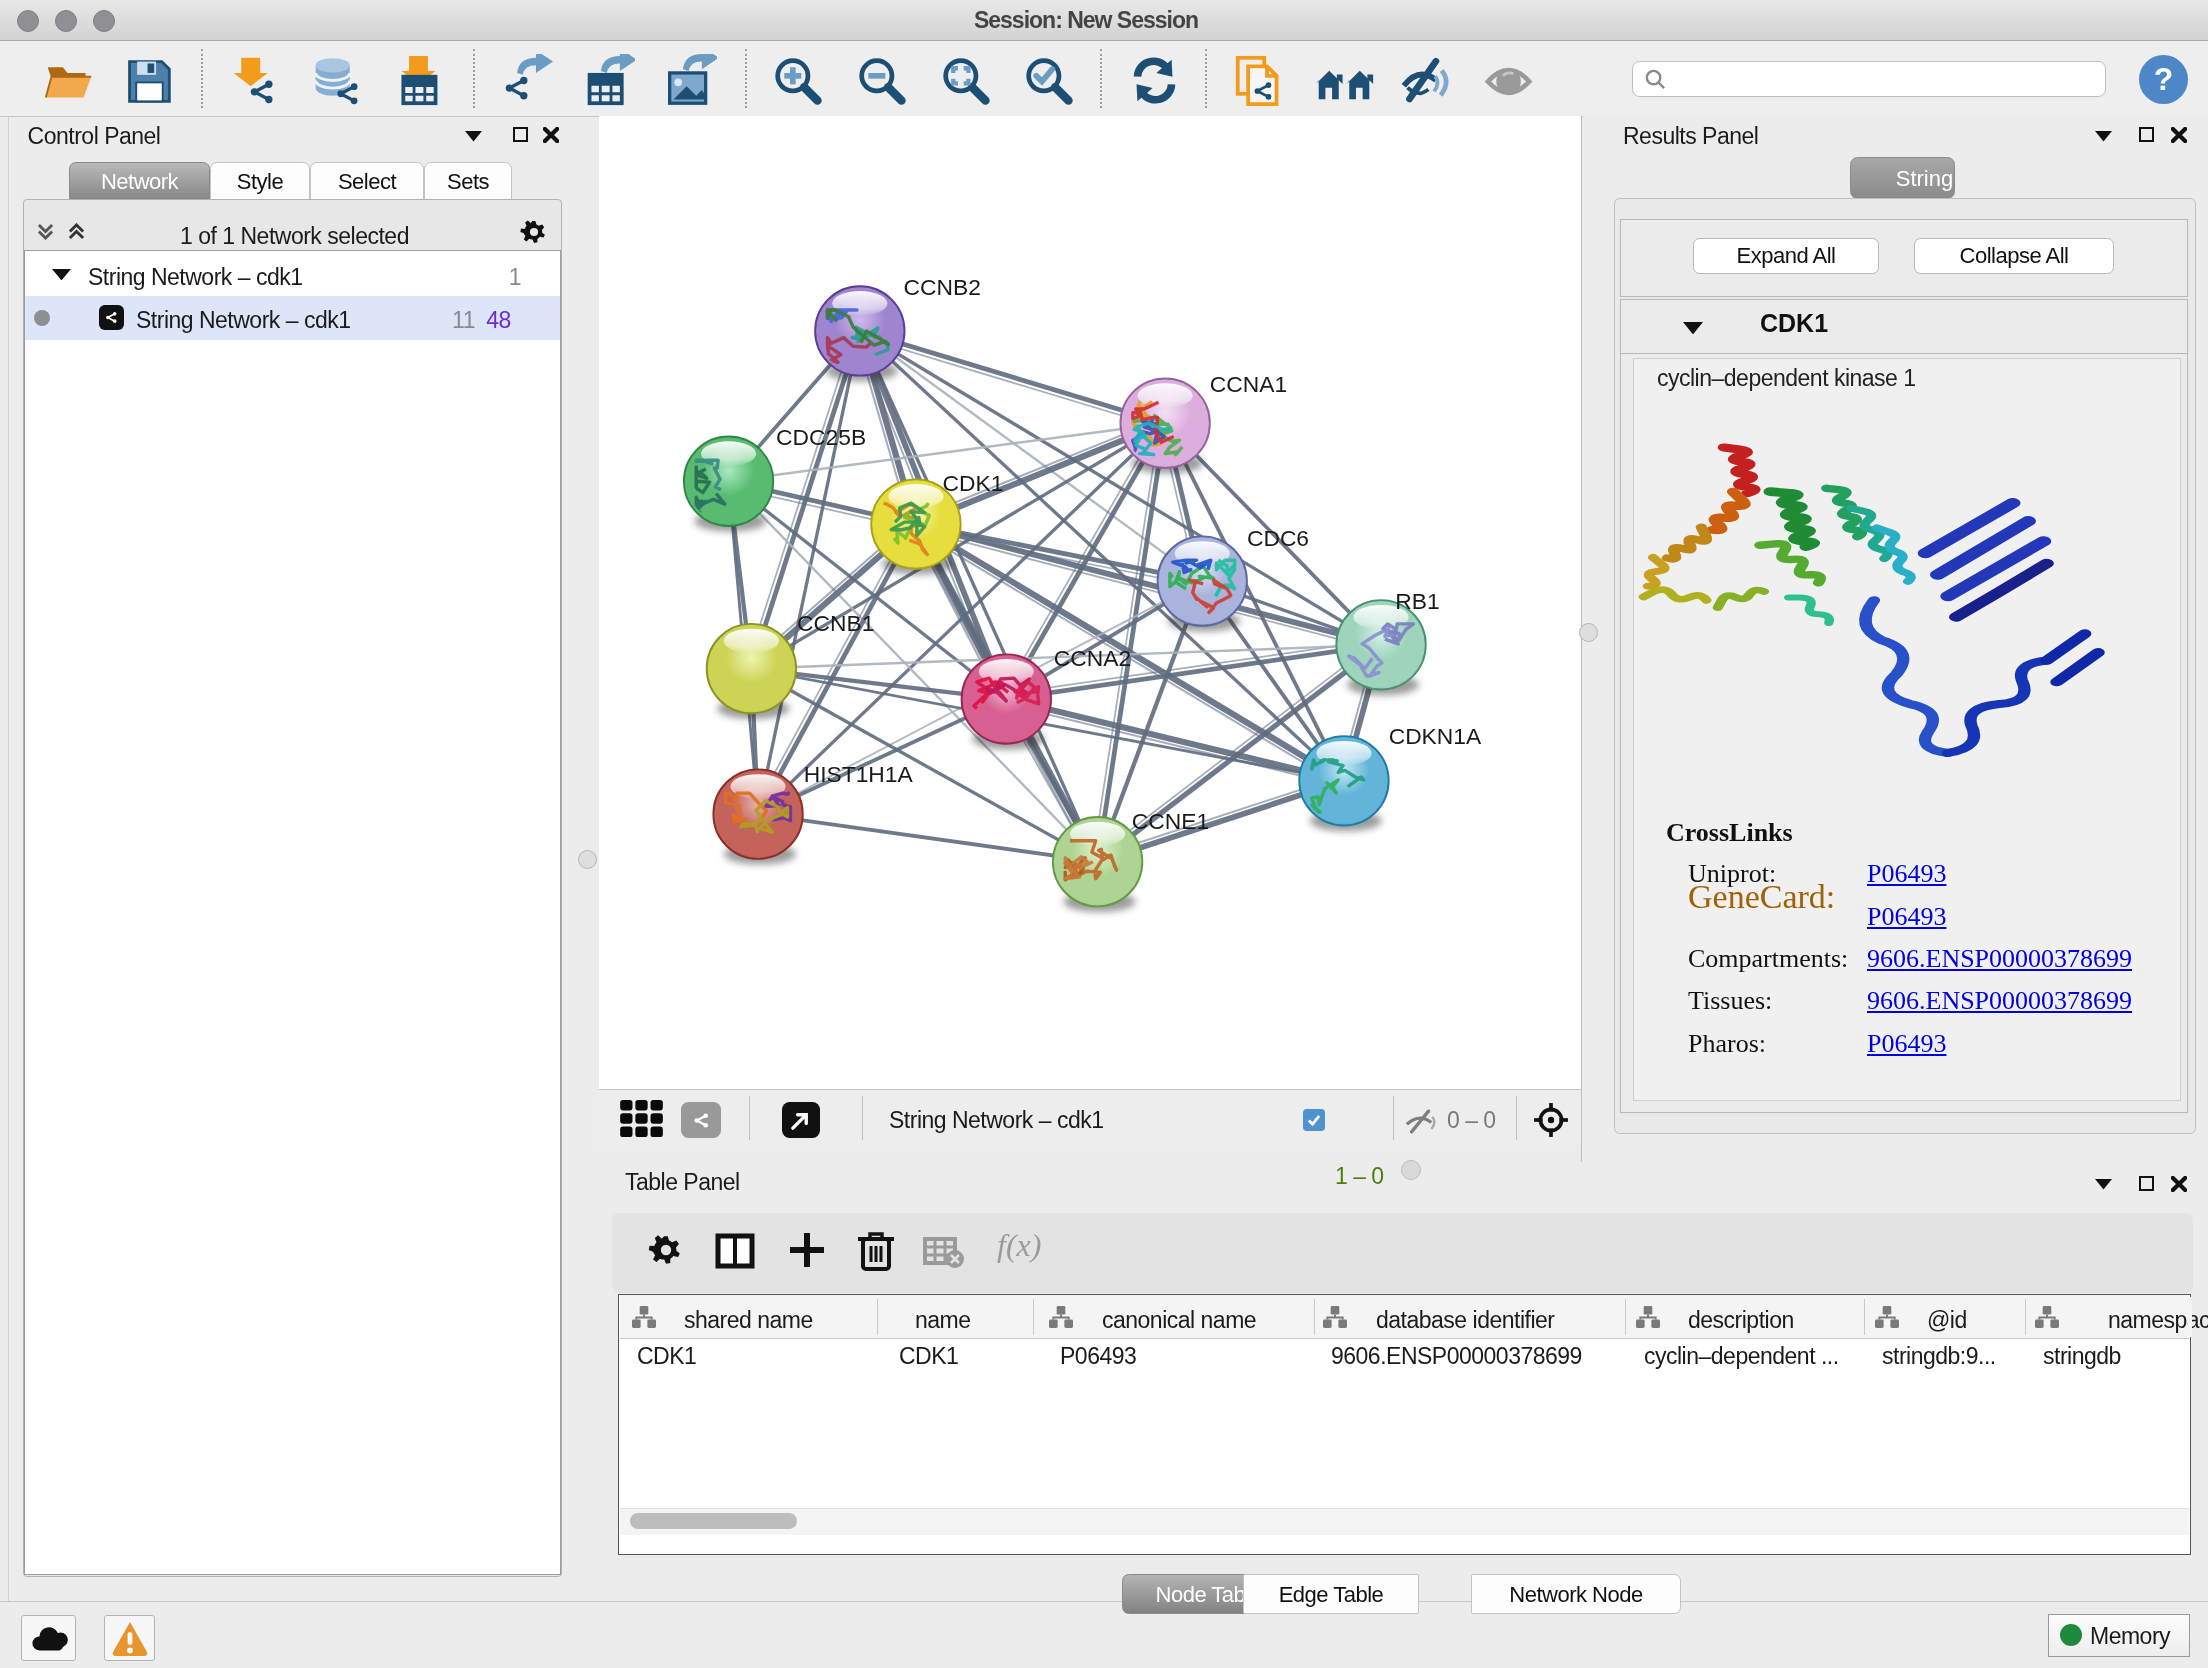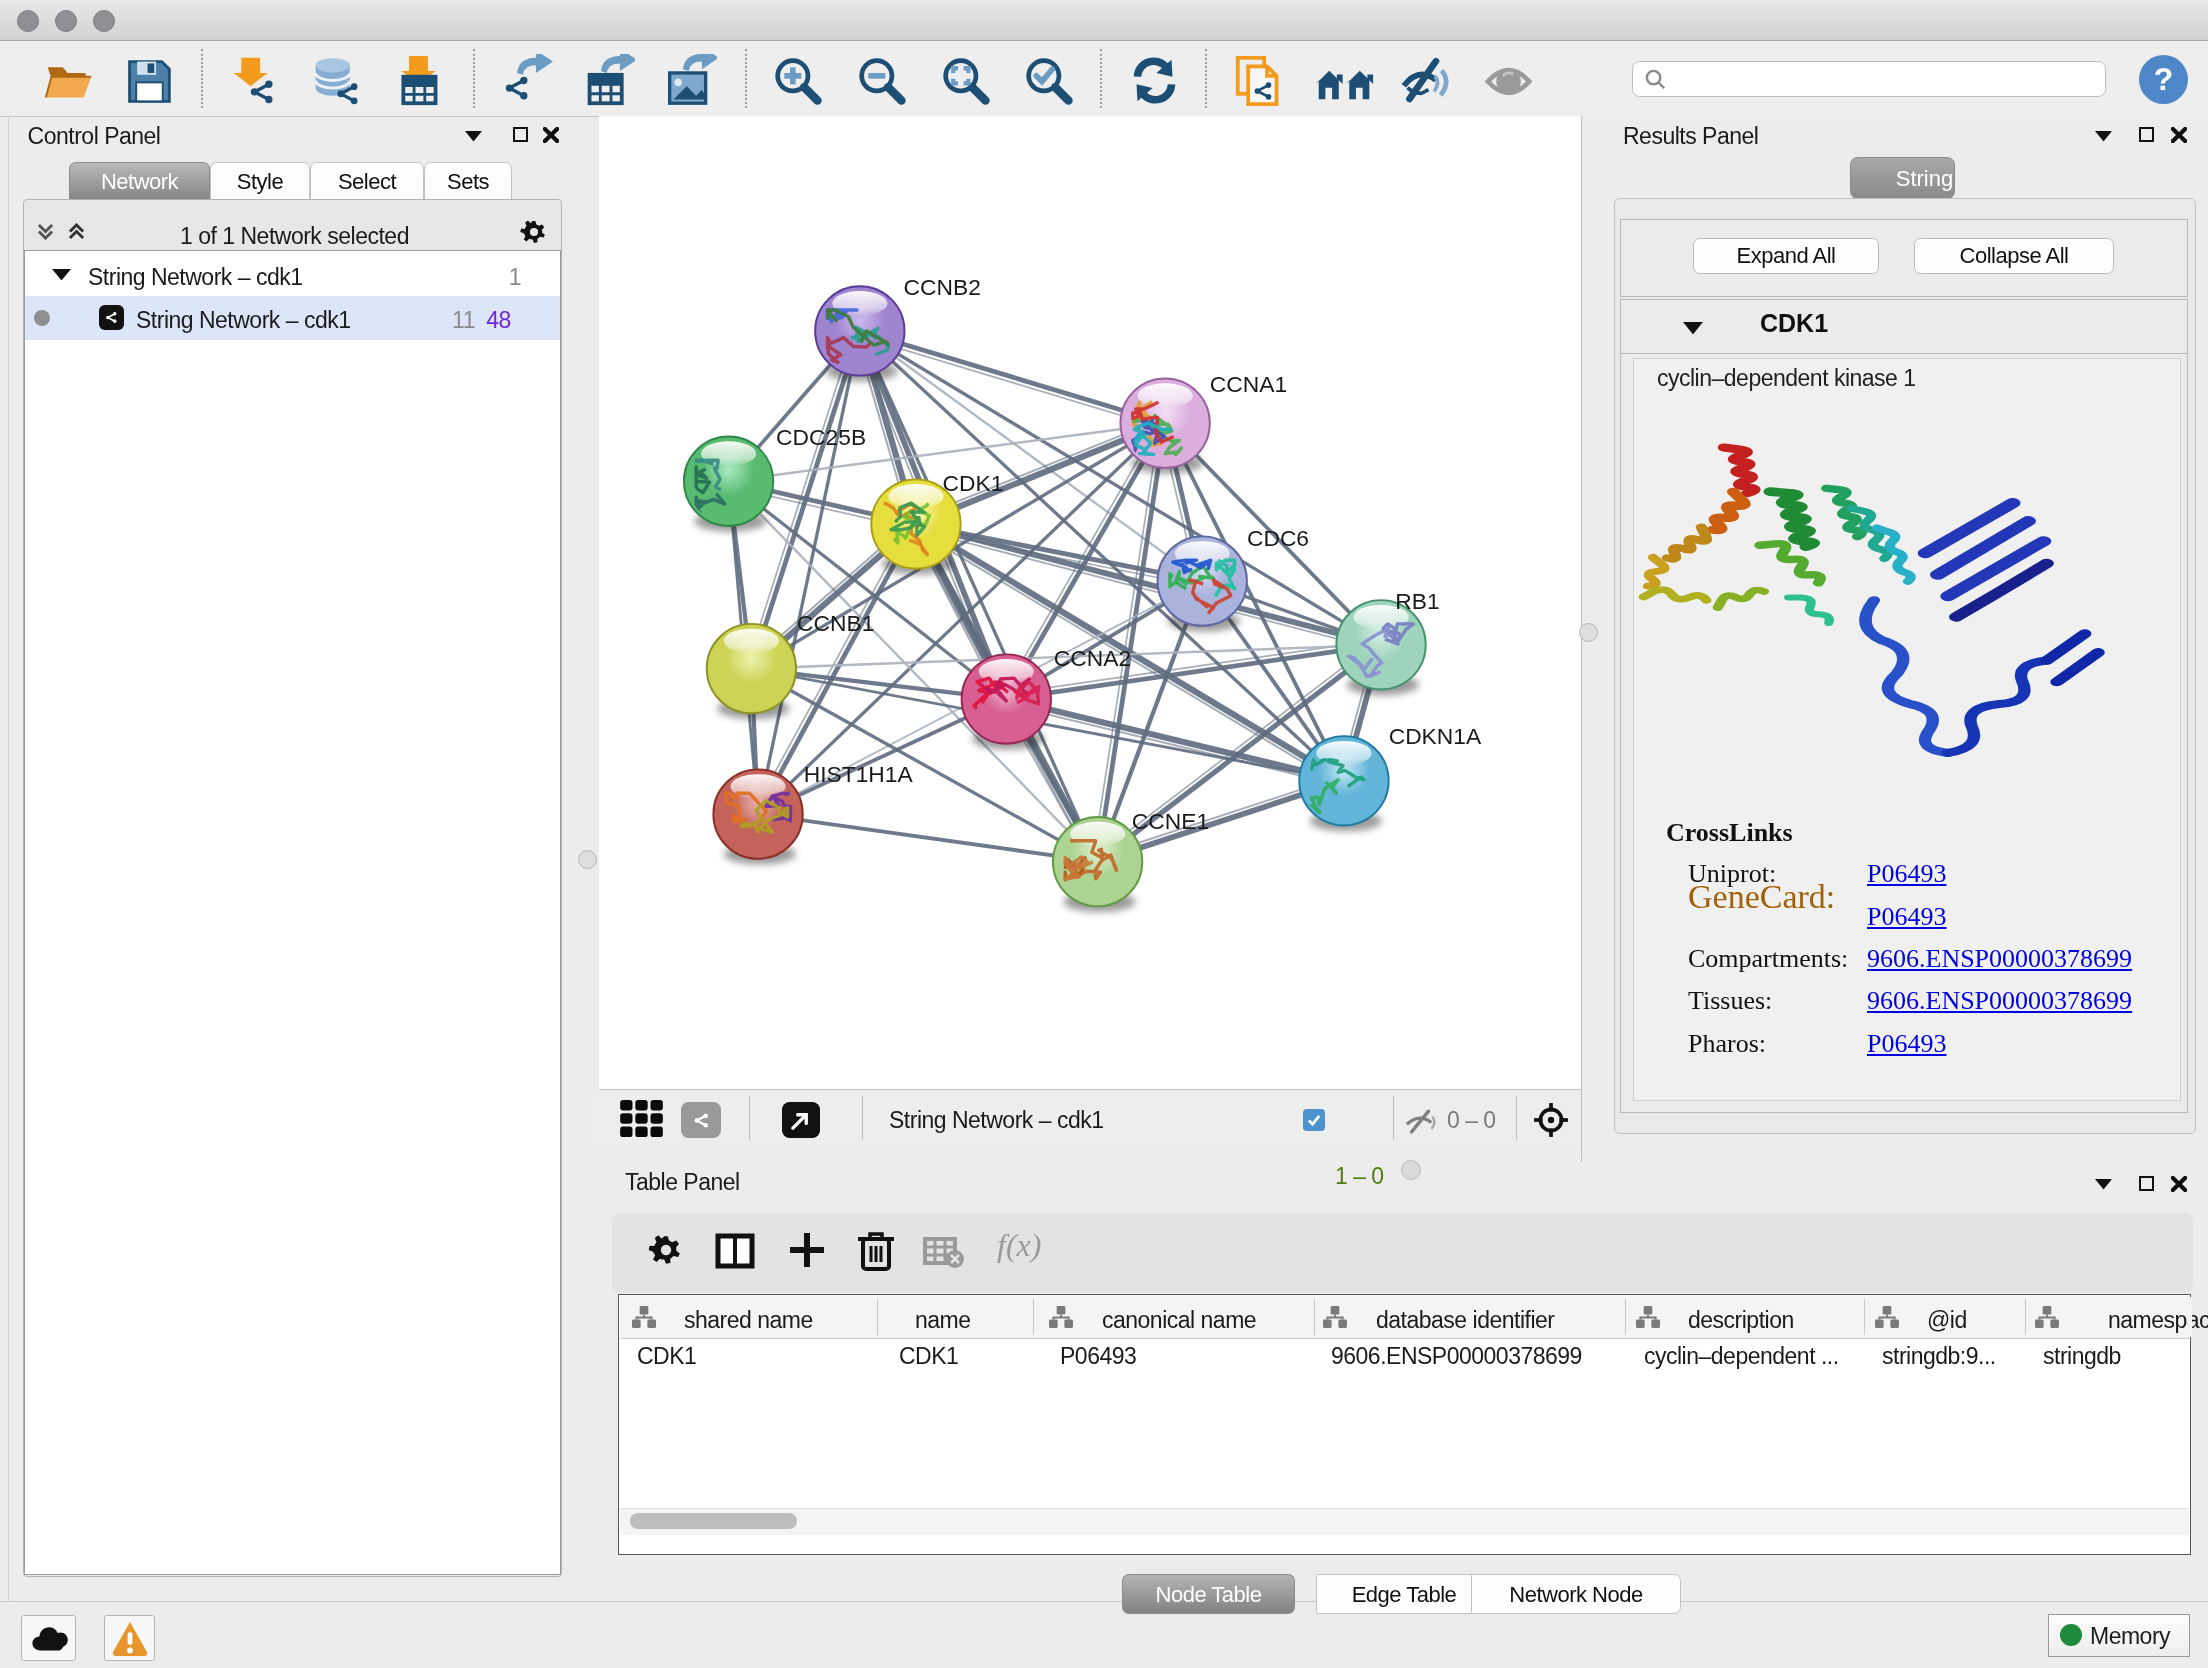--- a/index.html
+++ b/index.html
@@ -16,20 +16,21 @@
  text-align:center;font-size:22px;letter-spacing:-0.5px;color:#111;box-sizing:border-box;}
 .serif{font-family:"Liberation Serif",serif;}
 a.lnk{color:#0000e0;text-decoration:underline;}
 </style></head><body>
 <div id="app">
 
 <div class="abs" style="left:0;top:0;width:2208px;height:40px;background:linear-gradient(#e8e8e8,#d2d2d2);border-bottom:1px solid #a9a9a9;"></div>
 <div class="abs" style="left:17px;top:9.5px;width:20px;height:20px;border-radius:50%;background:#8f8f94;border:1px solid #7e7e83;"></div>
 <div class="abs" style="left:55px;top:9.5px;width:20px;height:20px;border-radius:50%;background:#8f8f94;border:1px solid #7e7e83;"></div>
 <div class="abs" style="left:93px;top:9.5px;width:20px;height:20px;border-radius:50%;background:#8f8f94;border:1px solid #7e7e83;"></div>
+<div class="abs" style="left:0;top:6.7px;width:2172px;text-align:center;font-size:23px;font-weight:bold;color:#444;letter-spacing:-1px;">Session: New Session</div>
 
 <div class="abs" style="left:0;top:41px;width:2208px;height:75px;background:#eeeeee;border-bottom:1px solid #c6c6c6;"></div>
 <div class="abs" style="left:201px;top:49px;width:0;height:59px;border-left:2.9px dotted #9d9d9d;"></div>
 <div class="abs" style="left:473px;top:49px;width:0;height:59px;border-left:2.9px dotted #9d9d9d;"></div>
 <div class="abs" style="left:745px;top:49px;width:0;height:59px;border-left:2.9px dotted #9d9d9d;"></div>
 <div class="abs" style="left:1100px;top:49px;width:0;height:59px;border-left:2.9px dotted #9d9d9d;"></div>
 <div class="abs" style="left:1205px;top:49px;width:0;height:59px;border-left:2.9px dotted #9d9d9d;"></div>
 <svg style="position:absolute;left:42px;top:54px" width="53" height="53" viewBox="0 0 56 56">
       <path d="M6 14 L22 14 L27 20 L46 20 L46 26 L10 26 Z" fill="#b06812"></path>
       <path d="M4 46 L10 24 L52 24 L44 46 Z" fill="#f2a94e"></path>
@@ -702,21 +703,21 @@
 <div class="abs tt" style="left:637px;top:1343px;white-space:nowrap;">CDK1</div>
 <div class="abs tt" style="left:899px;top:1343px;white-space:nowrap;">CDK1</div>
 <div class="abs tt" style="left:1060px;top:1343px;white-space:nowrap;">P06493</div>
 <div class="abs tt" style="left:1331px;top:1343px;white-space:nowrap;">9606.ENSP00000378699</div>
 <div class="abs tt" style="left:1644px;top:1343px;white-space:nowrap;">cyclin–dependent ...</div>
 <div class="abs tt" style="left:1882px;top:1343px;white-space:nowrap;">stringdb:9...</div>
 <div class="abs tt" style="left:2043px;top:1343px;white-space:nowrap;">stringdb</div>
 <div class="abs" style="left:620px;top:1508px;width:1569px;height:27px;background:#f4f4f4;border-top:1px solid #e0e0e0;box-sizing:border-box;"></div>
 <div class="abs" style="left:630px;top:1513px;width:167px;height:16px;background:#bdbdbd;border-radius:8.6px;"></div>
 <div class="btab btabsel" style="left:1122px;top:1574px;width:173px;border-radius:6.7px;">Node Table</div>
-<div class="btab" style="left:1316px;top:1574px;width:176px;border-radius:1.9px;">Edge Table</div>
+<div class="btab" style="left:1243px;top:1574px;width:176px;border-radius:1.9px;">Edge Table</div>
 <div class="btab" style="left:1471px;top:1574px;width:210px;border-radius:1.9px 6.7px 6.7px 1.9px;">Network Node</div>
 <div class="abs" style="left:0;top:1601px;width:2208px;height:0;border-top:1px solid #c9c9c9;"></div>
 <div class="abs" style="left:21px;top:1615px;width:55px;height:46px;background:#f7f7f7;border:1.4px solid #b4b4b4;border-radius:2.9px;box-sizing:border-box;"></div>
 <svg style="position:absolute;left:27.6px;top:1624px" width="42" height="30" viewBox="0 0 48 34">
       <path d="M13 30 A 8 8 0 0 1 13 14 A 11 11 0 0 1 34 10 A 8.5 8.5 0 0 1 40 26 A 7 7 0 0 1 36 30 Z" fill="#111"></path>
     </svg>
 <div class="abs" style="left:104px;top:1615px;width:51px;height:46px;background:#f7f7f7;border:1.4px solid #b4b4b4;border-radius:2.9px;box-sizing:border-box;"></div>
 <svg style="position:absolute;left:111px;top:1620px" width="38" height="38" viewBox="0 0 40 40">
       <path d="M20 2 L38 34 A 3 3 0 0 1 35 38 L5 38 A 3 3 0 0 1 2 34 Z" fill="#e8952e"></path>
       <rect x="17.5" y="13" width="5" height="13" rx="2" fill="#fff"></rect>

